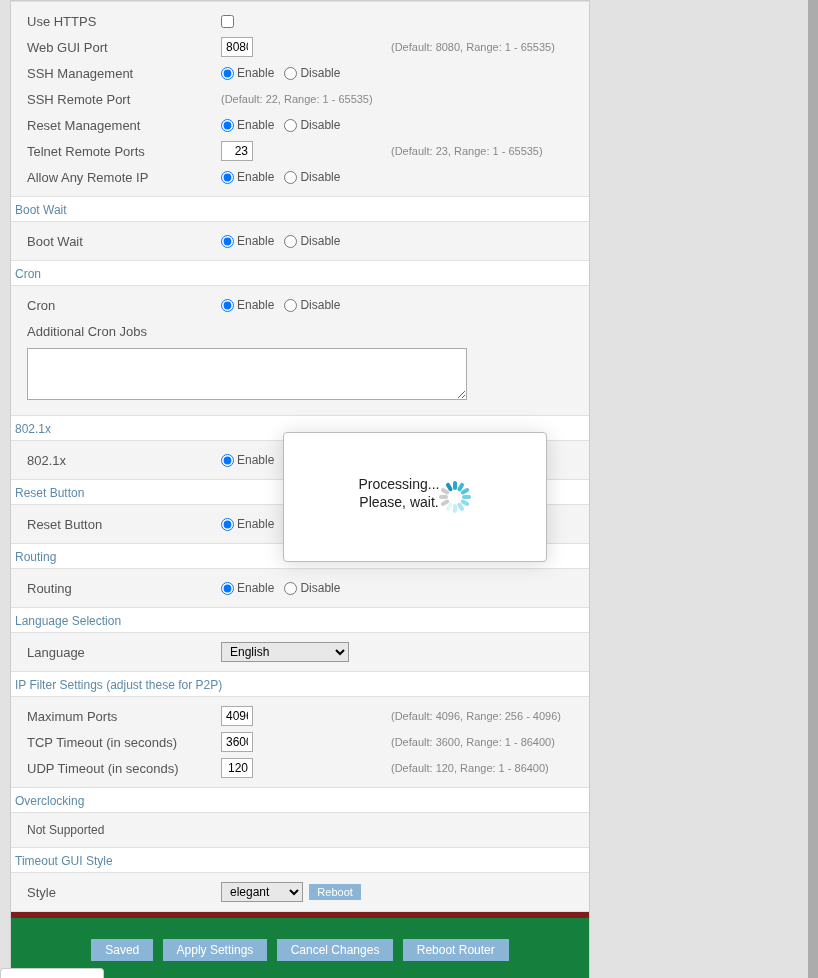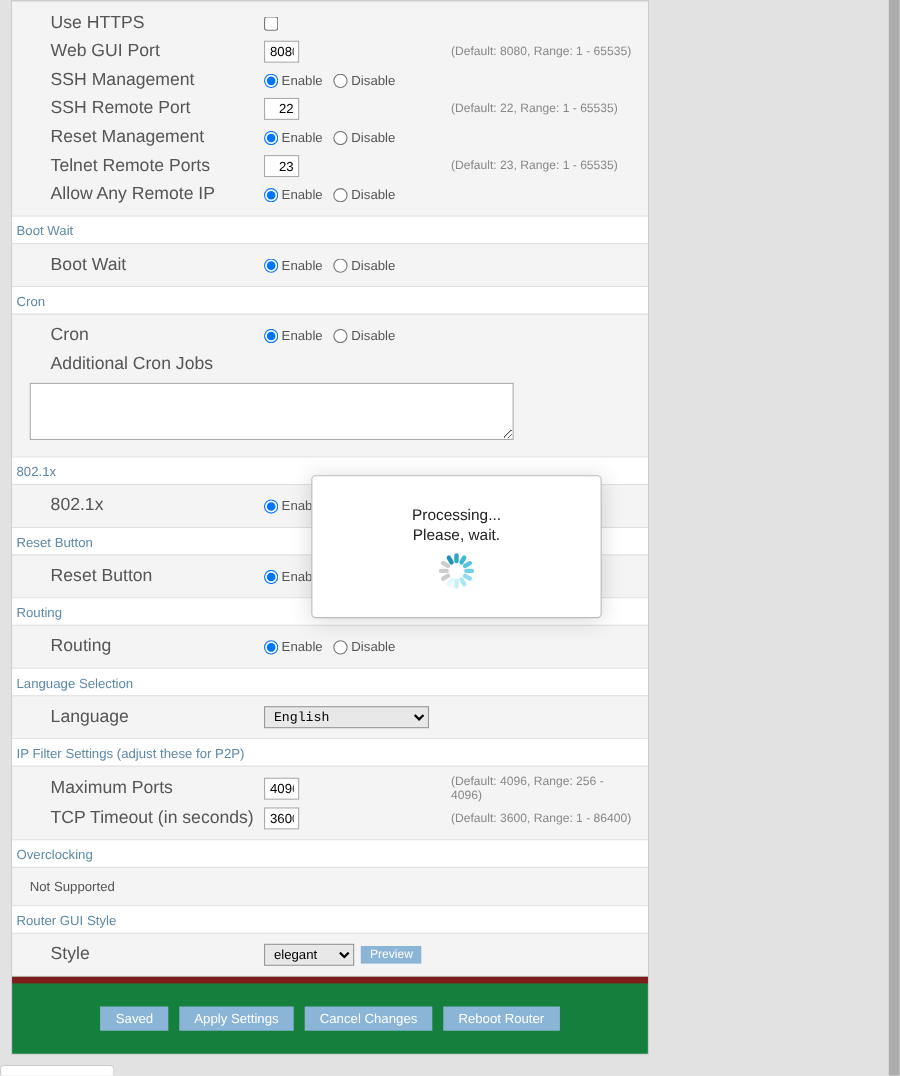--- a/index.html
+++ b/index.html
@@ -2,37 +2,37 @@
 <html><head>
 <meta charset="utf-8">
 <style>
 * { box-sizing: border-box; margin: 0; padding: 0; }
 body { font-family: Arial, Helvetica, sans-serif; font-size: 12px; background: #e2e2e2; color: #555; width: 818px; height: 978px; overflow: hidden; position: relative; }
 .outer { background: #e2e2e2; padding: 0 10px; height: 978px; }
 .panel { background: #fff; border: 1px solid #ccc; margin: 0; width: 580px; }
 .section-header { color: #5d8aa8; font-weight: normal; font-size: 12px; padding: 6px 4px 4px 4px; background: #fff; }
 .section-body { background: #f4f4f4; border-top: 1px solid #e0e0e0; border-bottom: 1px solid #e0e0e0; padding: 6px 10px; }
 .row { display: flex; align-items: center; min-height: 26px; padding: 2px 0; }
-.label { width: 200px; color: #555; font-size: 16px; padding-left: 6px; margin-left: 19px; }
+.label { width: 200px; color: #555; font-size: 13px; padding-left: 6px; }
 .controls { width: 170px; display: flex; align-items: center; }
 .hint { color: #888; font-size: 11px; flex: 1; }
 input[type=text].num { width: 32px; height: 20px; border: 1px solid #aaa; text-align: right; padding: 2px 4px; font-size: 12px; background: #fff; }
 input[type=checkbox] { width: 13px; height: 13px; }
 input[type=radio] { margin-right: 3px; }
 .radio-lbl { margin-right: 10px; color: #555; font-size: 12px; }
 textarea { width: 440px; height: 52px; border: 1px solid #aaa; resize: both; font-size: 12px; margin-left: 6px; margin-top: 4px; }
 select { height: 20px; border: 1px solid #999; background: #e8e8e8; font-size: 12px; padding: 1px 4px; }
-.sel-lang { width: 150px; font-family: Liberation Mono, monospace; }
+.sel-lang { width: 128px; }
 .sel-style { width: 82px; }
 .btn { background: #8ab5d6; color: #fff; border: none; padding: 4px 14px; font-size: 12px; cursor: pointer; margin: 0 3px; }
 .btn-preview { padding: 2px 8px; font-size: 11px; vertical-align: middle; }
 .button-bar { text-align: center; padding: 21px 0; background: #15803d; border-top: 6px solid #7f1d1d; }
 .not-supported { padding: 4px 6px; color: #555; }
 .scrolltrack { position: absolute; top: 0; right: 0; width: 10px; height: 978px; background: #acacac; }
-.modal { position: absolute; left: 283px; top: 432px; width: 264px; height: 130px; background: #fff; border: 1px solid #bbb; border-radius: 4px; box-shadow: 0 2px 20px rgba(0,0,0,0.15); display: flex; flex-direction: column; align-items: center; justify-content: center; }
+.modal { position: absolute; left: 283px; top: 432px; width: 264px; height: 130px; background: #fff; border: 1px solid #bbb; border-radius: 4px; box-shadow: 0 2px 20px rgba(0,0,0,0.15); display: flex; flex-direction: row; align-items: center; justify-content: center; }
 .modal-text { color: #222; font-size: 14px; text-align: center; line-height: 1.3; margin-bottom: 8px; }
 .spinner { width: 32px; height: 32px; position: relative; }
 .spinner span { position: absolute; left: 14px; top: 0; width: 4px; height: 9px; border-radius: 2px; transform-origin: 2px 16px; }
 .bottom-tab { position: absolute; left: 0; bottom: 0; width: 104px; height: 10px; background: #fff; border: 1px solid #ccc; border-bottom: none; border-radius: 4px 4px 0 0; }
 </style>
 </head>
 <body>
 
 <div class="outer">
   <div class="panel">
@@ -55,23 +55,20 @@
         <div class="label">SSH Management</div>
         <div class="controls">
           <input type="radio" name="sshm" checked="" style="">
             <span class="radio-lbl">Enable</span>
           <input type="radio" name="sshm" style="">
             <span class="radio-lbl">Disable</span>
         </div>
       </div>
       <div class="row">
         <div class="label">SSH Remote Port</div>
-        <div class="controls">
-            <input type="text" class="num" value="22" style="">
-          </div>
         <div class="hint">(Default: 22, Range: 1 - 65535)</div>
       </div>
       <div class="row">
         <div class="label">Reset Management</div>
         <div class="controls">
           <input type="radio" name="telm" checked="" style="">
             <span class="radio-lbl">Enable</span>
           <input type="radio" name="telm" style="">
             <span class="radio-lbl">Disable</span>
         </div>
@@ -183,35 +180,42 @@
           </div>
         <div class="hint">(Default: 4096, Range: 256 - 4096)</div>
       </div>
       <div class="row">
         <div class="label">TCP Timeout (in seconds)</div>
         <div class="controls">
             <input type="text" class="num" value="3600" style="">
           </div>
         <div class="hint">(Default: 3600, Range: 1 - 86400)</div>
       </div>
+      <div class="row">
+        <div class="label">UDP Timeout (in seconds)</div>
+        <div class="controls">
+            <input type="text" class="num" value="120" style="">
+          </div>
+        <div class="hint">(Default: 120, Range: 1 - 86400)</div>
+      </div>
     </div>
 
     <div class="section-header">Overclocking</div>
     <div class="section-body">
       <div class="not-supported">Not Supported</div>
     </div>
 
-    <div class="section-header">Router GUI Style</div>
+    <div class="section-header">Timeout GUI Style</div>
     <div class="section-body">
       <div class="row">
         <div class="label">Style</div>
         <div class="controls">
           <select class="sel-style"><option>elegant</option></select>
           &nbsp;
-          <button class="btn btn-preview">Preview</button>
+          <button class="btn btn-preview">Reboot</button>
         </div>
       </div>
     </div>
 
     <div class="button-bar">
       <button class="btn">Saved</button>
       <button class="btn">Apply Settings</button>
       <button class="btn">Cancel Changes</button>
       <button class="btn">Reboot Router</button>
     </div>

